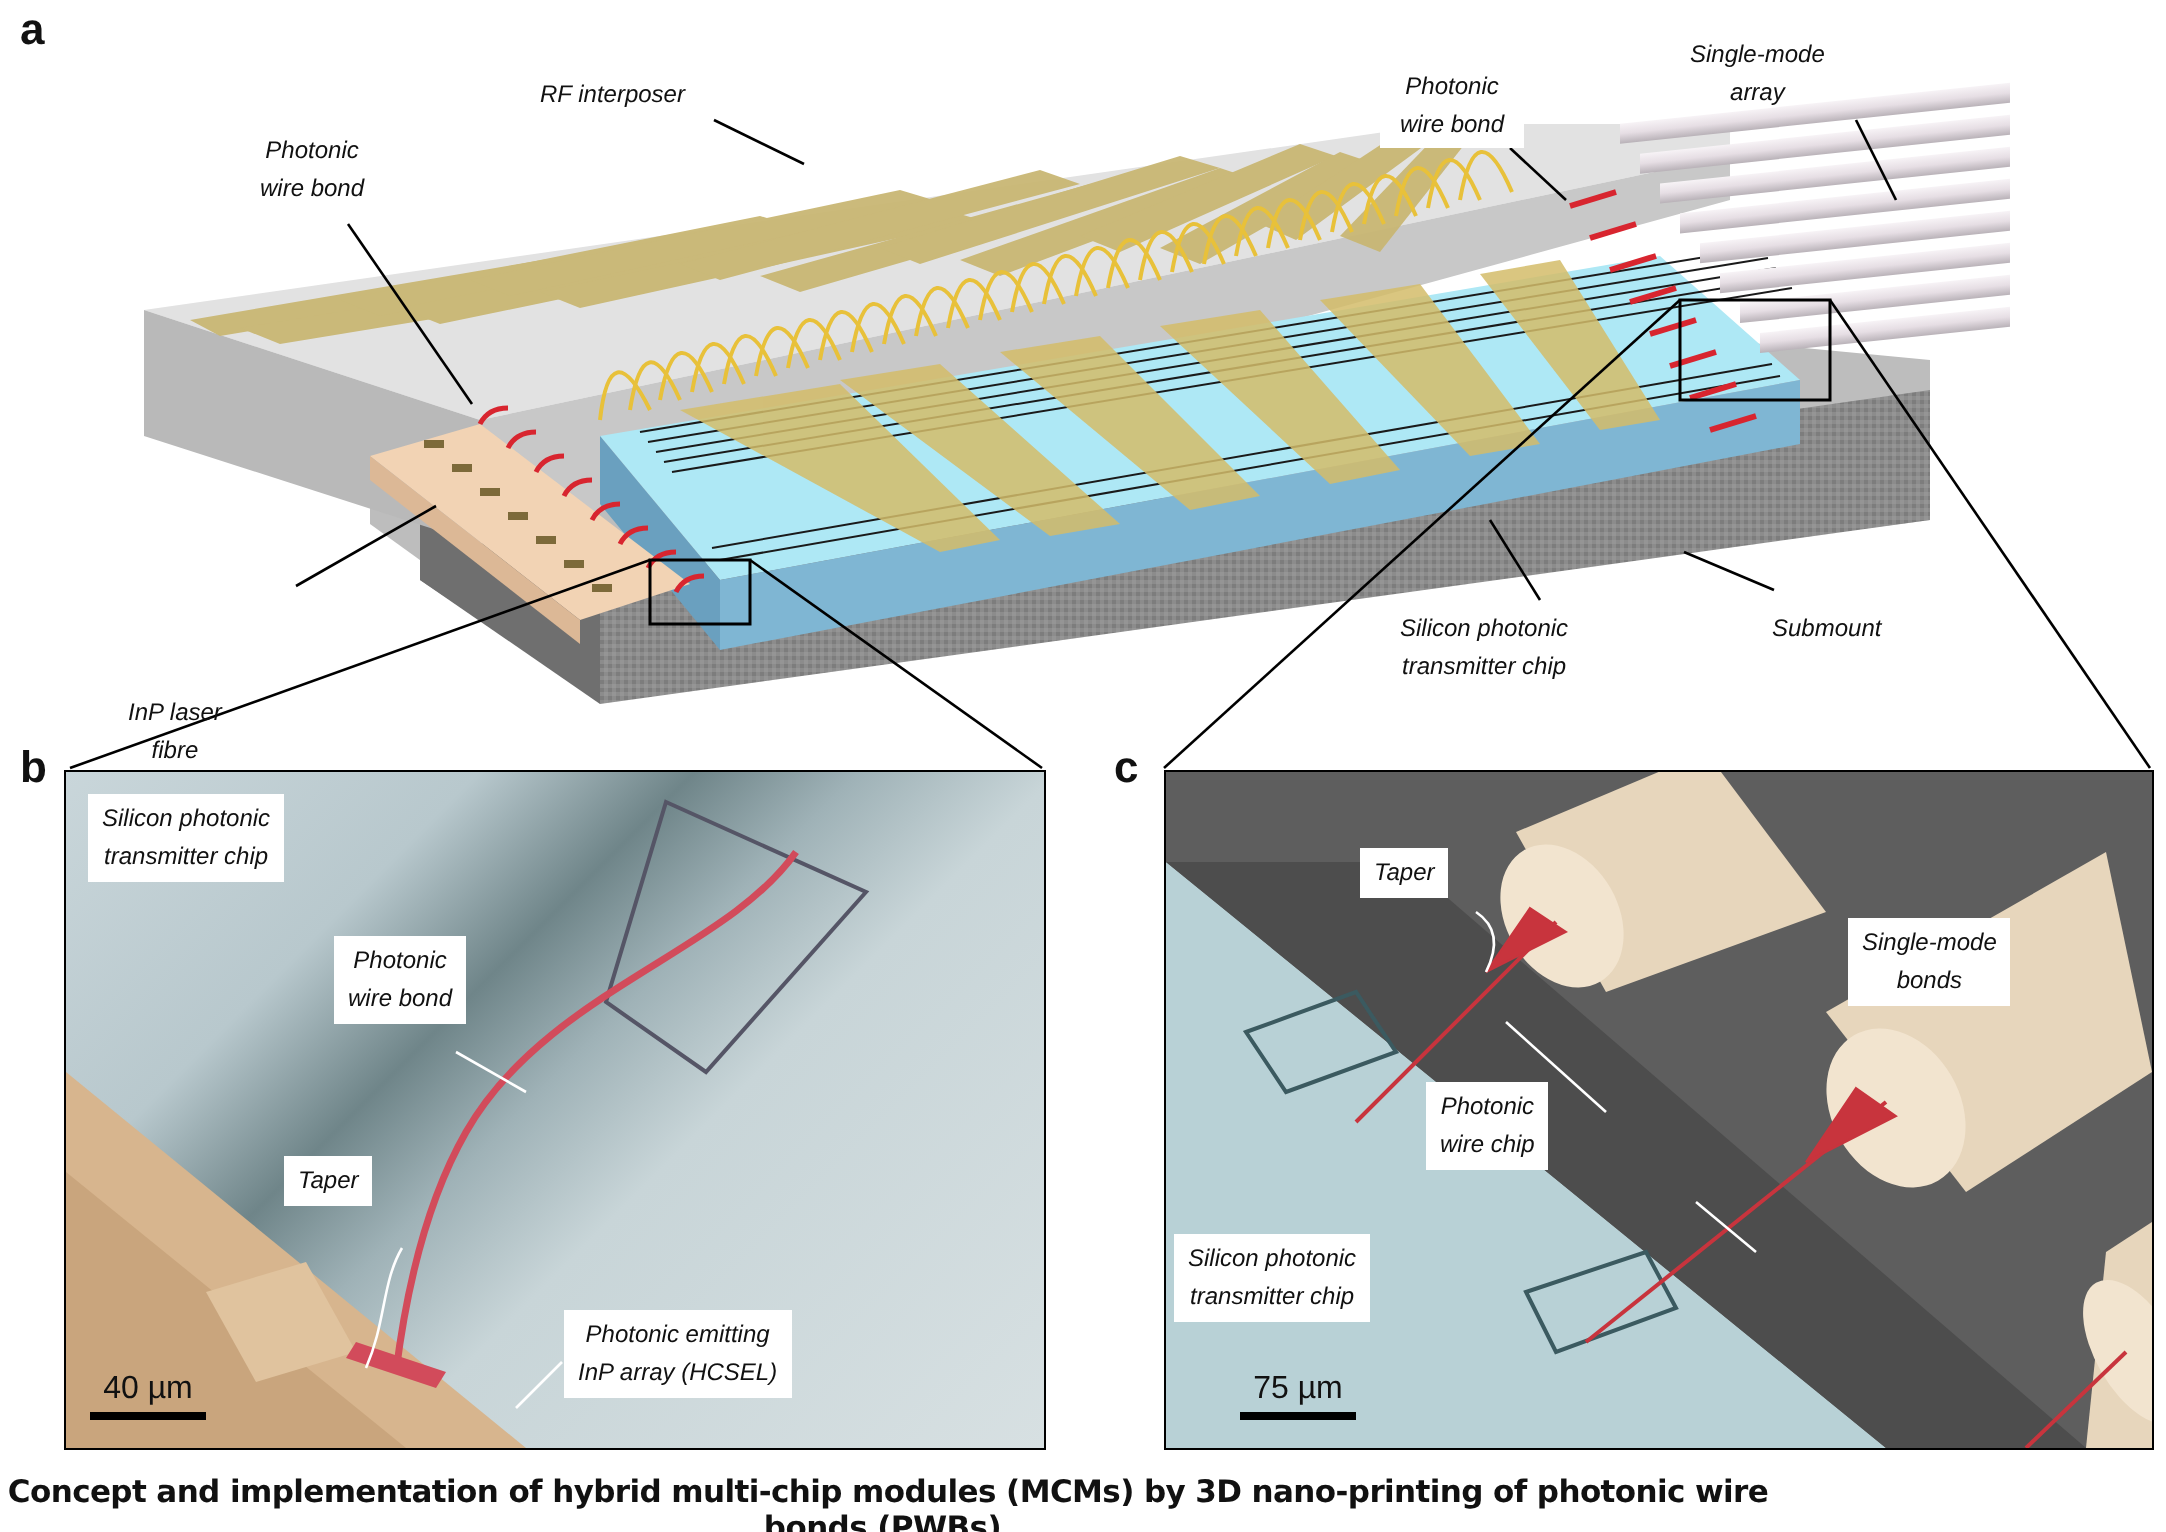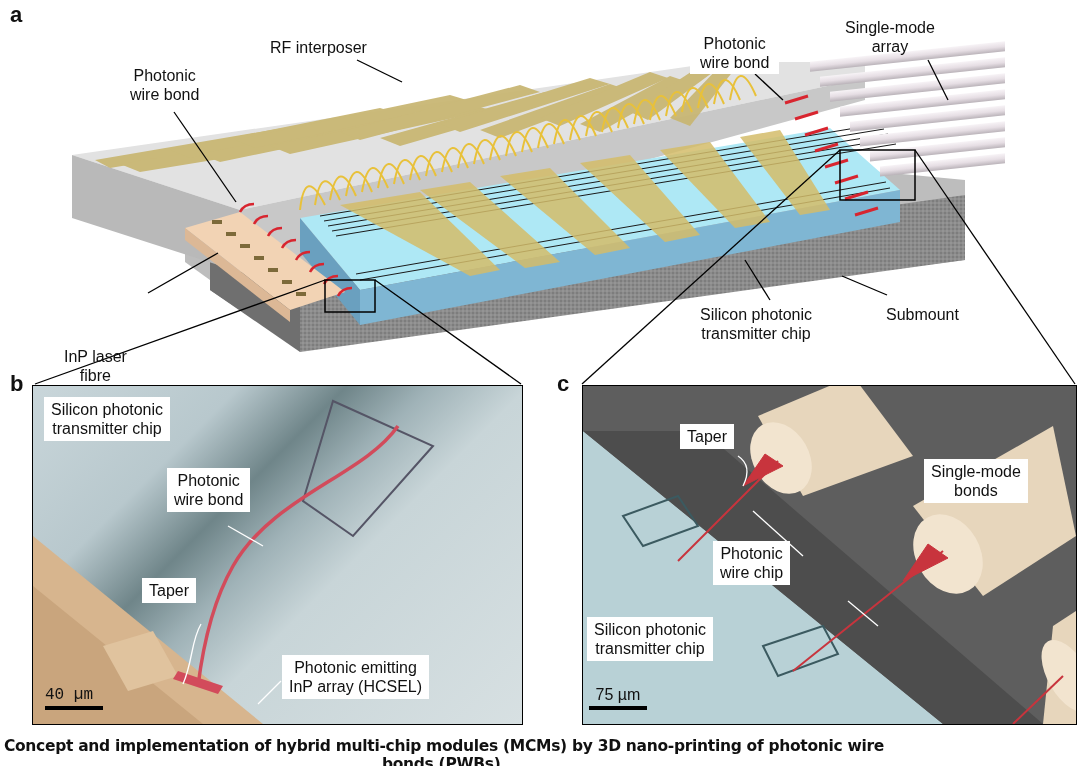--- a/index.html
+++ b/index.html
@@ -1,19 +1,19 @@
 <!DOCTYPE html>
 <html><head>
 <meta charset="utf-8">
 <style>
   html,body{margin:0;padding:0;background:#fff;}
   body{width:1083px;height:766px;position:relative;overflow:hidden;font-family:"Liberation Sans",sans-serif;color:#111;}
   .panel-letter{position:absolute;font-weight:bold;font-size:22px;font-family:"Liberation Sans",sans-serif;}
   svg{position:absolute;left:0;top:0;}
-  .lbl{position:absolute;font-size:16px;line-height:19px;text-align:center;white-space:nowrap;}
+  .lbl{position:absolute;font-size:12px;line-height:19px;text-align:center;white-space:nowrap;font-style:italic;}
   .boxed{background:#fff;padding:3px 7px;}
   .caption{position:absolute;left:0;top:737px;width:888px;text-align:center;font-weight:bold;font-size:15.5px;font-family:"DejaVu Sans",sans-serif;letter-spacing:-0.3px;}
   .scalebar{position:absolute;font-size:16px;}
   .scalebar .bar{height:4px;background:#000;margin-top:2px;}
 </style>
 </head>
 <body>
 
 <div class="panel-letter" style="left:10px;top:2px;">a</div>
 
@@ -230,21 +230,21 @@
 <div class="lbl boxed" style="left:167px;top:468px;">
   <div>Photonic</div>
   <div>wire bond</div>
 </div>
 <div class="lbl boxed" style="left:142px;top:578px;">Taper</div>
 <div class="lbl boxed" style="left:282px;top:655px;">
   <div>Photonic emitting</div>
   <div>InP array (HCSEL)</div>
 </div>
 <div class="scalebar" style="left:45px;top:686px;width:58px;">
-  <div style="text-align:left;font-family:Liberation Mono, monospace;">40 µm</div>
+  <div style="text-align:center;">40 µm</div>
   <div class="bar"></div>
 </div>
 
 <div class="panel-letter" style="left:557px;top:371px;">c</div>
 <div style="position:absolute;left:582px;top:385px;width:493px;height:338px;border:1.5px solid #000;overflow:hidden;background:#5e5e5e;">
   <svg width="493" height="338">
     <polygon points="0,45 0,338 360,338 0,45" fill="#b8d1d6"></polygon>
     <polygon points="0,45 120,45 460,338 360,338" fill="#4d4d4d"></polygon>
     <polygon points="40,130 95,110 115,140 60,160" fill="none" stroke="#3b5a60" stroke-width="2"></polygon>
     <polygon points="180,260 240,240 255,268 195,290" fill="none" stroke="#3b5a60" stroke-width="2"></polygon>
@@ -275,18 +275,18 @@
   <div>bonds</div>
 </div>
 <div class="lbl boxed" style="left:713px;top:541px;">
   <div>Photonic</div>
   <div>wire chip</div>
 </div>
 <div class="lbl boxed" style="left:587px;top:617px;">
   <div>Silicon photonic</div>
   <div>transmitter chip</div>
 </div>
-<div class="scalebar" style="left:589px;top:686px;width:58px;">
+<div class="scalebar" style="left:620px;top:686px;width:58px;">
   <div style="text-align:center;">75 µm</div>
   <div class="bar"></div>
 </div>
 
 <div class="caption">Concept and implementation of hybrid multi-chip modules (MCMs) by 3D nano-printing of photonic wire bonds (PWBs).</div>
 
 </body></html>

